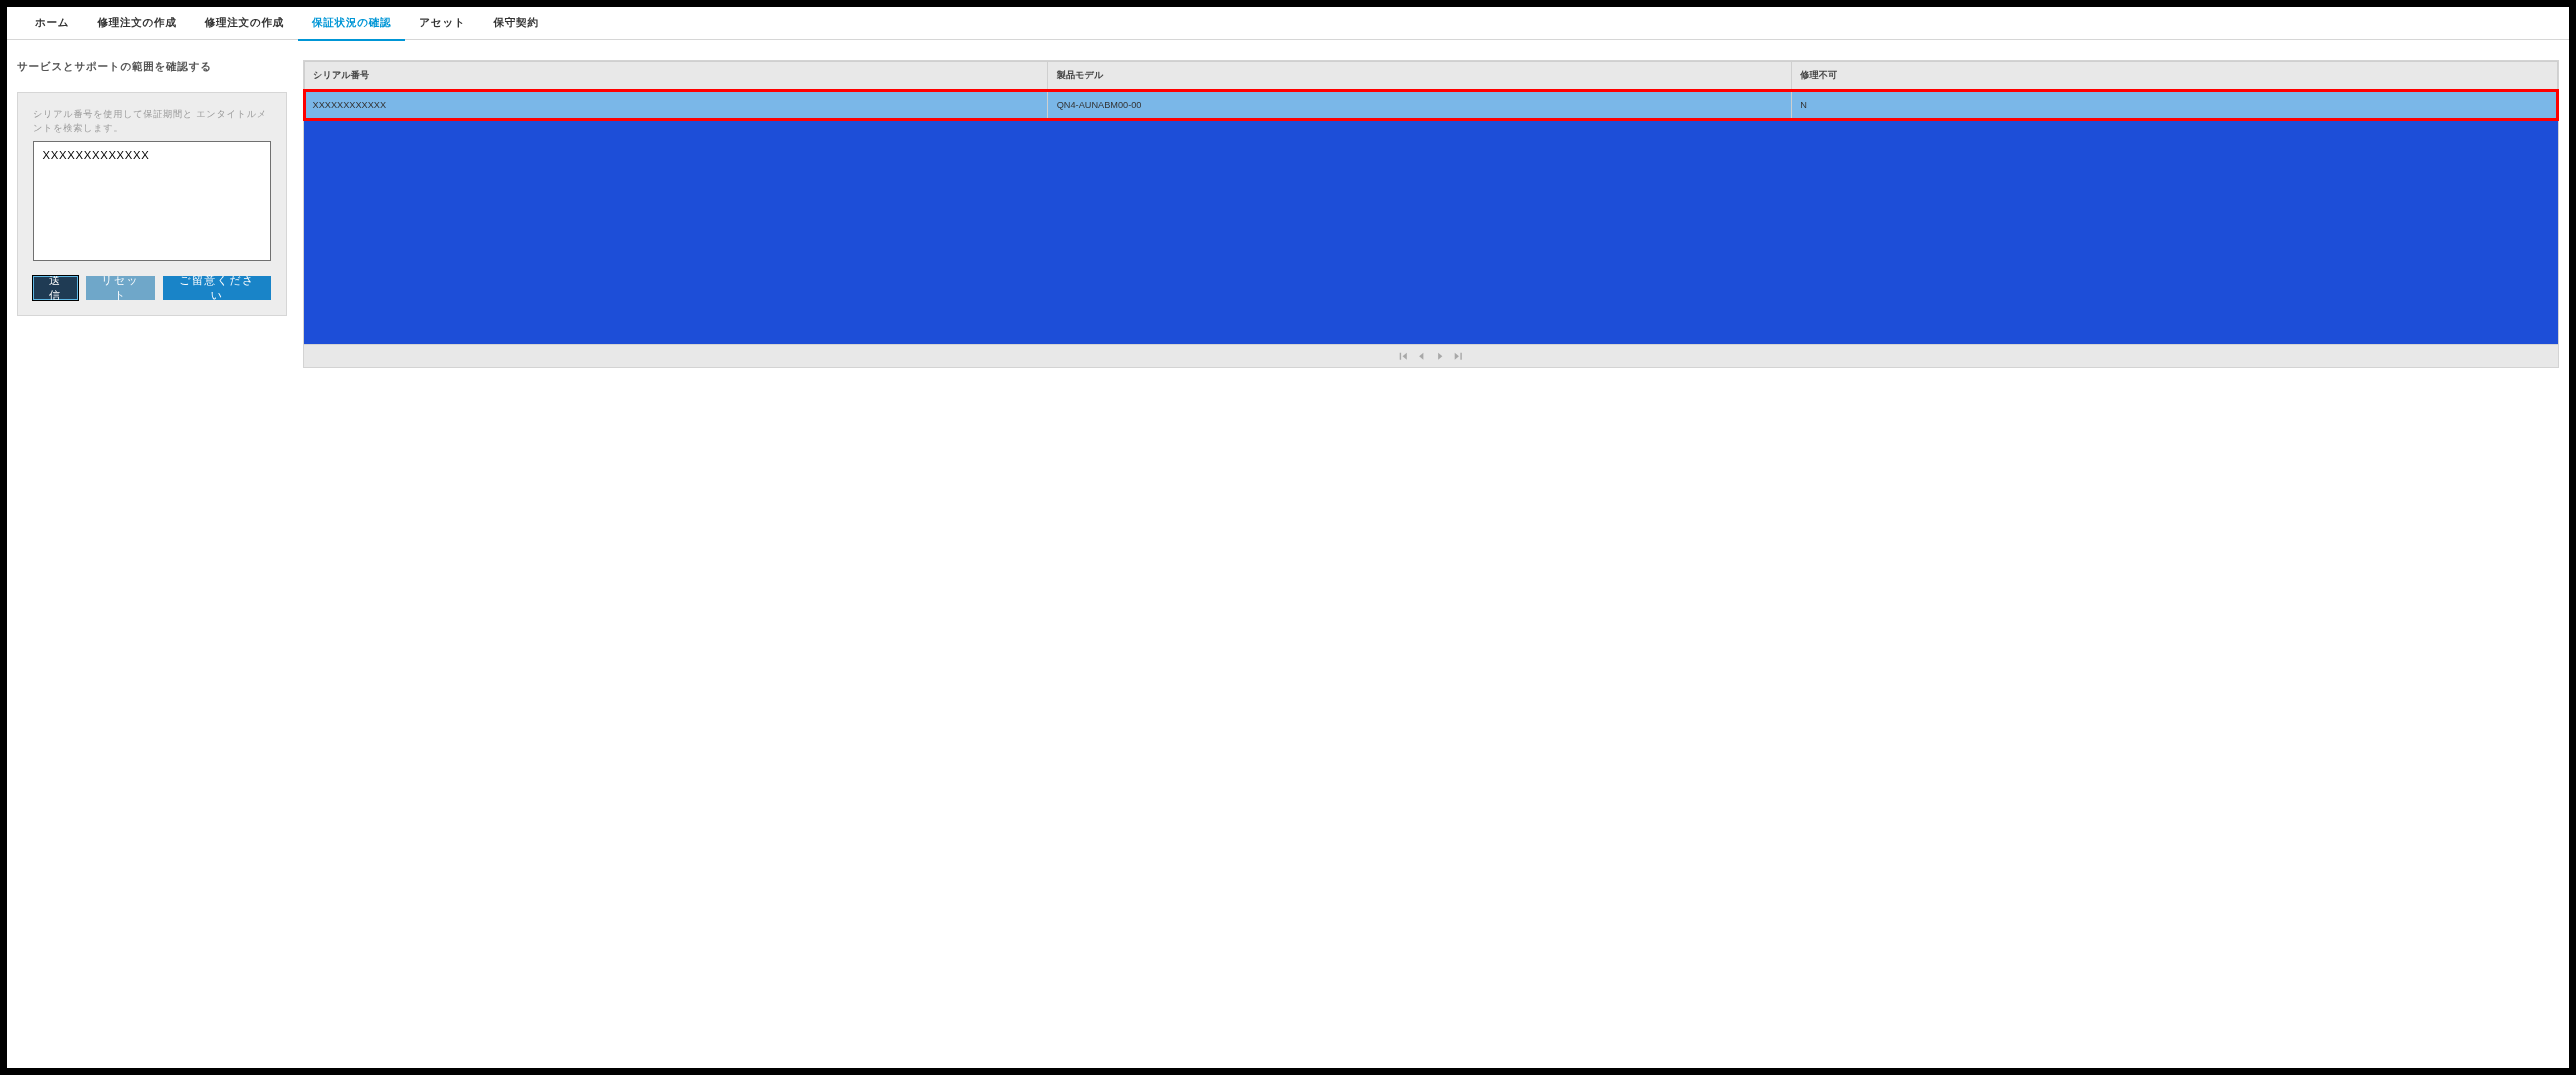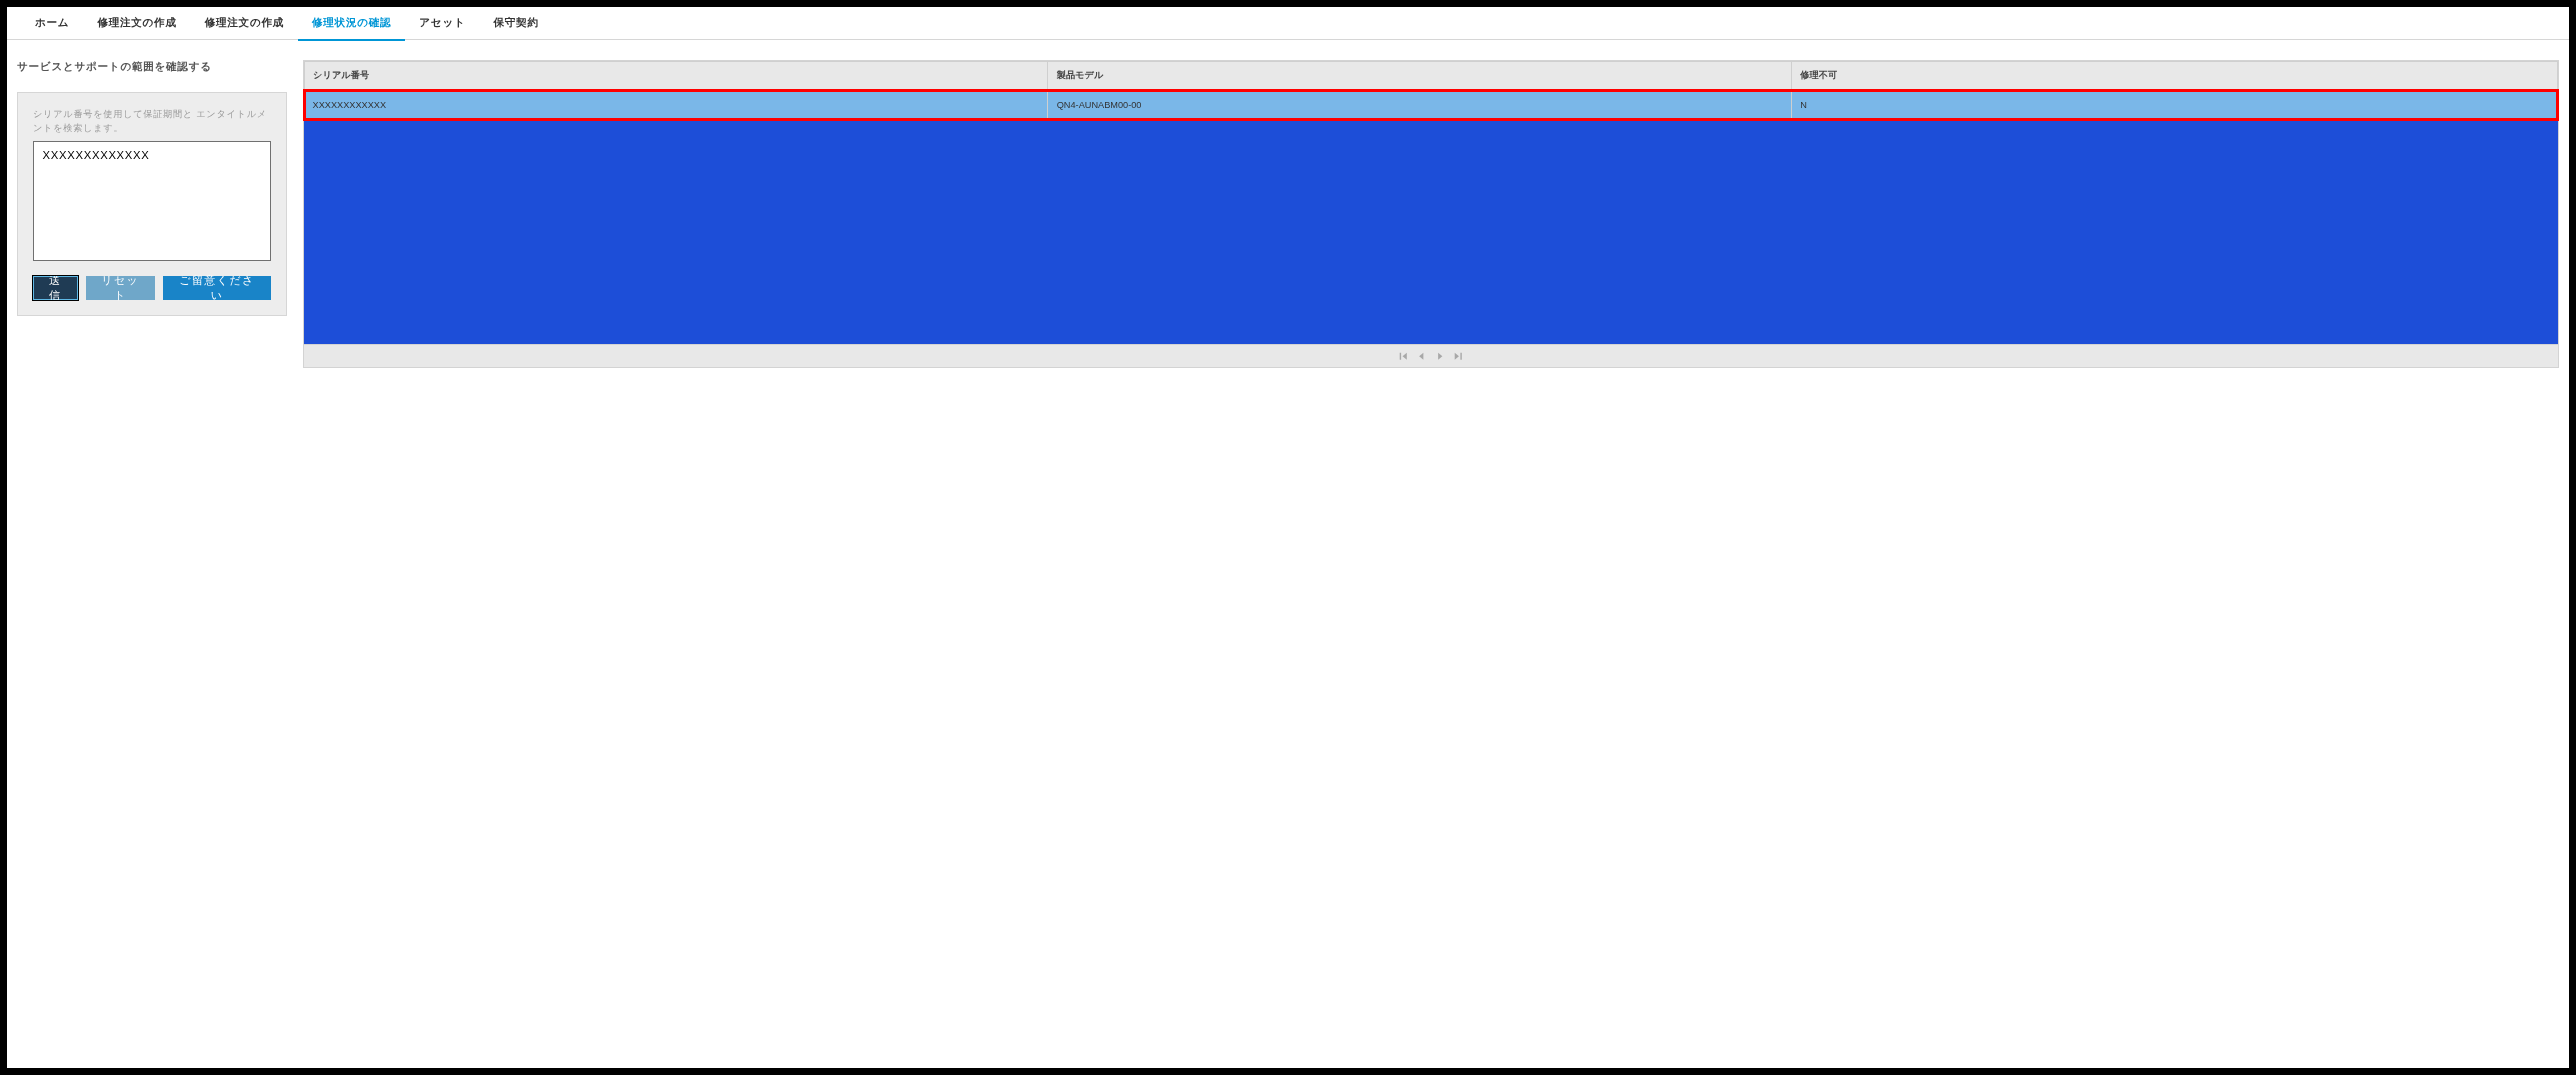--- a/index.html
+++ b/index.html
@@ -193,21 +193,21 @@
 </head>
 <body>
 
 <div class="outer-frame">
   <div class="app">
 
     <nav class="nav">
       <div class="nav-item">ホーム</div>
       <div class="nav-item">修理注文の作成</div>
       <div class="nav-item">修理注文の作成</div>
-      <div class="nav-item active">修理状況の確認</div>
+      <div class="nav-item active">保証状況の確認</div>
       <div class="nav-item">アセット</div>
       <div class="nav-item">保守契約</div>
     </nav>
 
 
     <div class="body">
 
       <div class="left-col">
         <div class="left-heading">サービスとサポートの範囲を確認する</div>
         <div class="panel">

